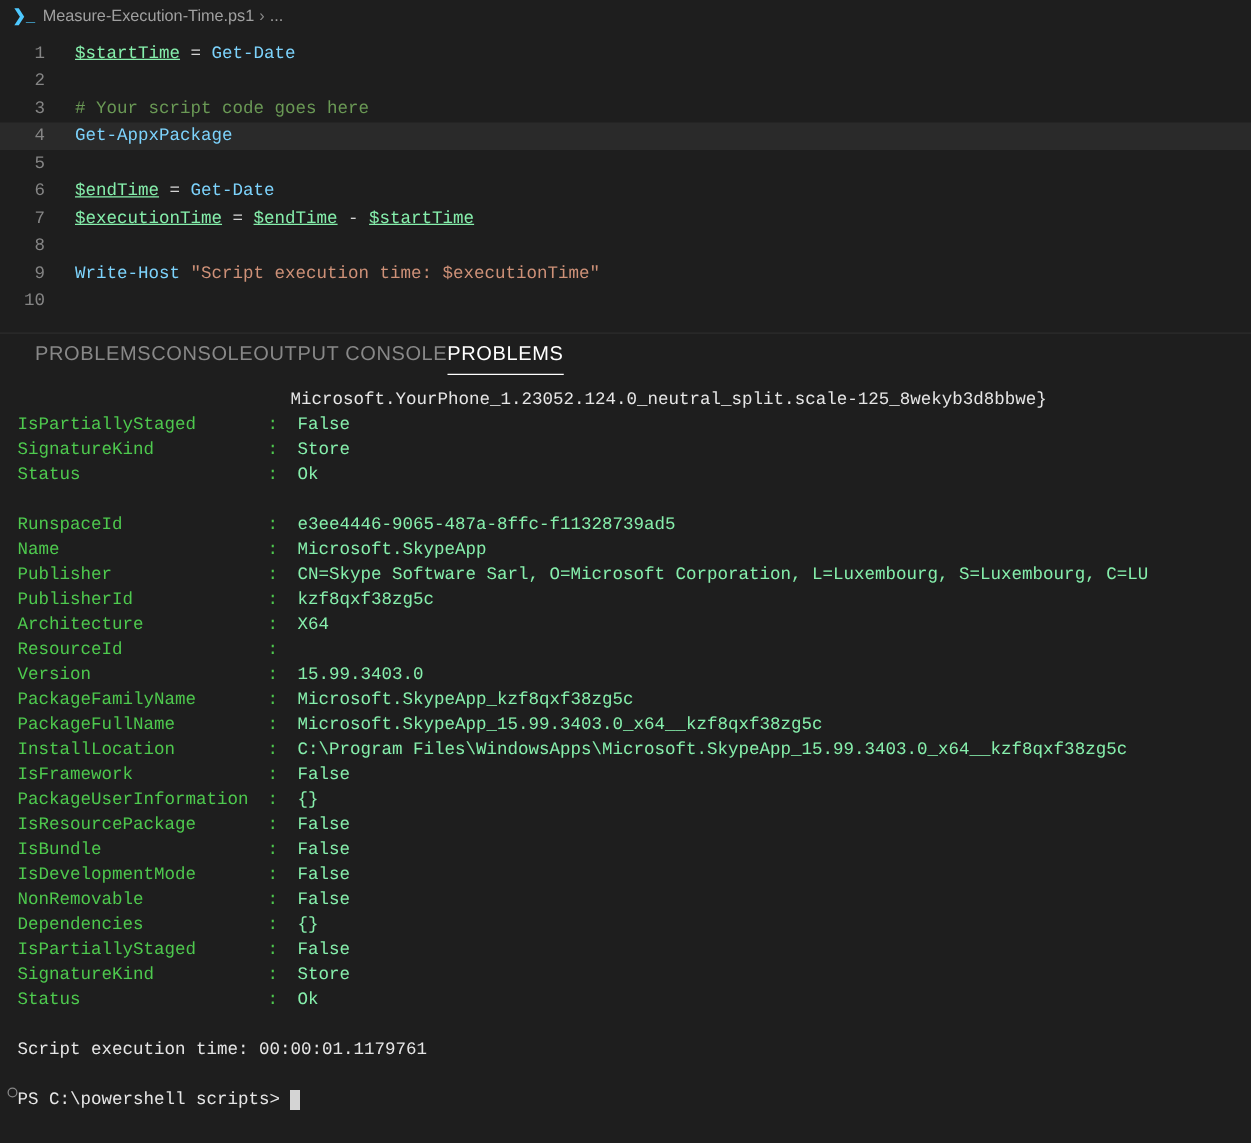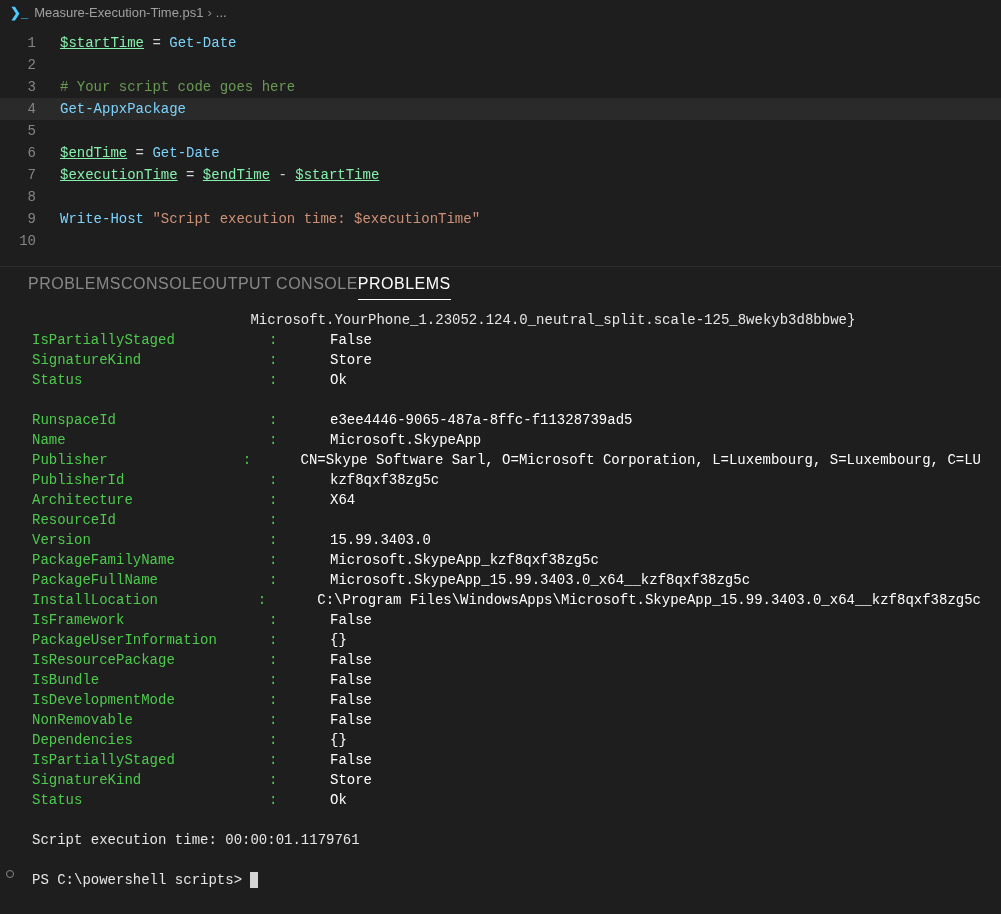--- a/index.html
+++ b/index.html
@@ -66,32 +66,31 @@
   }
   .panels-bar .tab {
     padding-bottom: 6px;
     cursor: pointer;
   }
   .panels-bar .tab.active {
     color: #fff;
     border-bottom: 1px solid #fff;
   }
   .terminal {
-    padding: 10px 20px 10px 32px;
+    padding: 10px 20px 10px 14px;
     line-height: 20px;
     white-space: pre;
     color: #e6e6e6;
   }
   .kv {
     display: flex;
-    gap: 37px;
   }
   .kv .k { color: #4ec94e; width: 200px; }
   .kv .sep { color: #4ec94e; width: 24px; }
-  .kv .v { color: #ffffff; flex: 1; }
+  .kv .v { color: #86efac; flex: 1; }
   .term-line { color: #e6e6e6; }
   .status-dot {
     position: absolute;
     left: 6px;
     top: 870px;
     width: 8px; height: 8px;
     border: 1px solid #888;
     border-radius: 50%;
   }
   .cursor-block {

